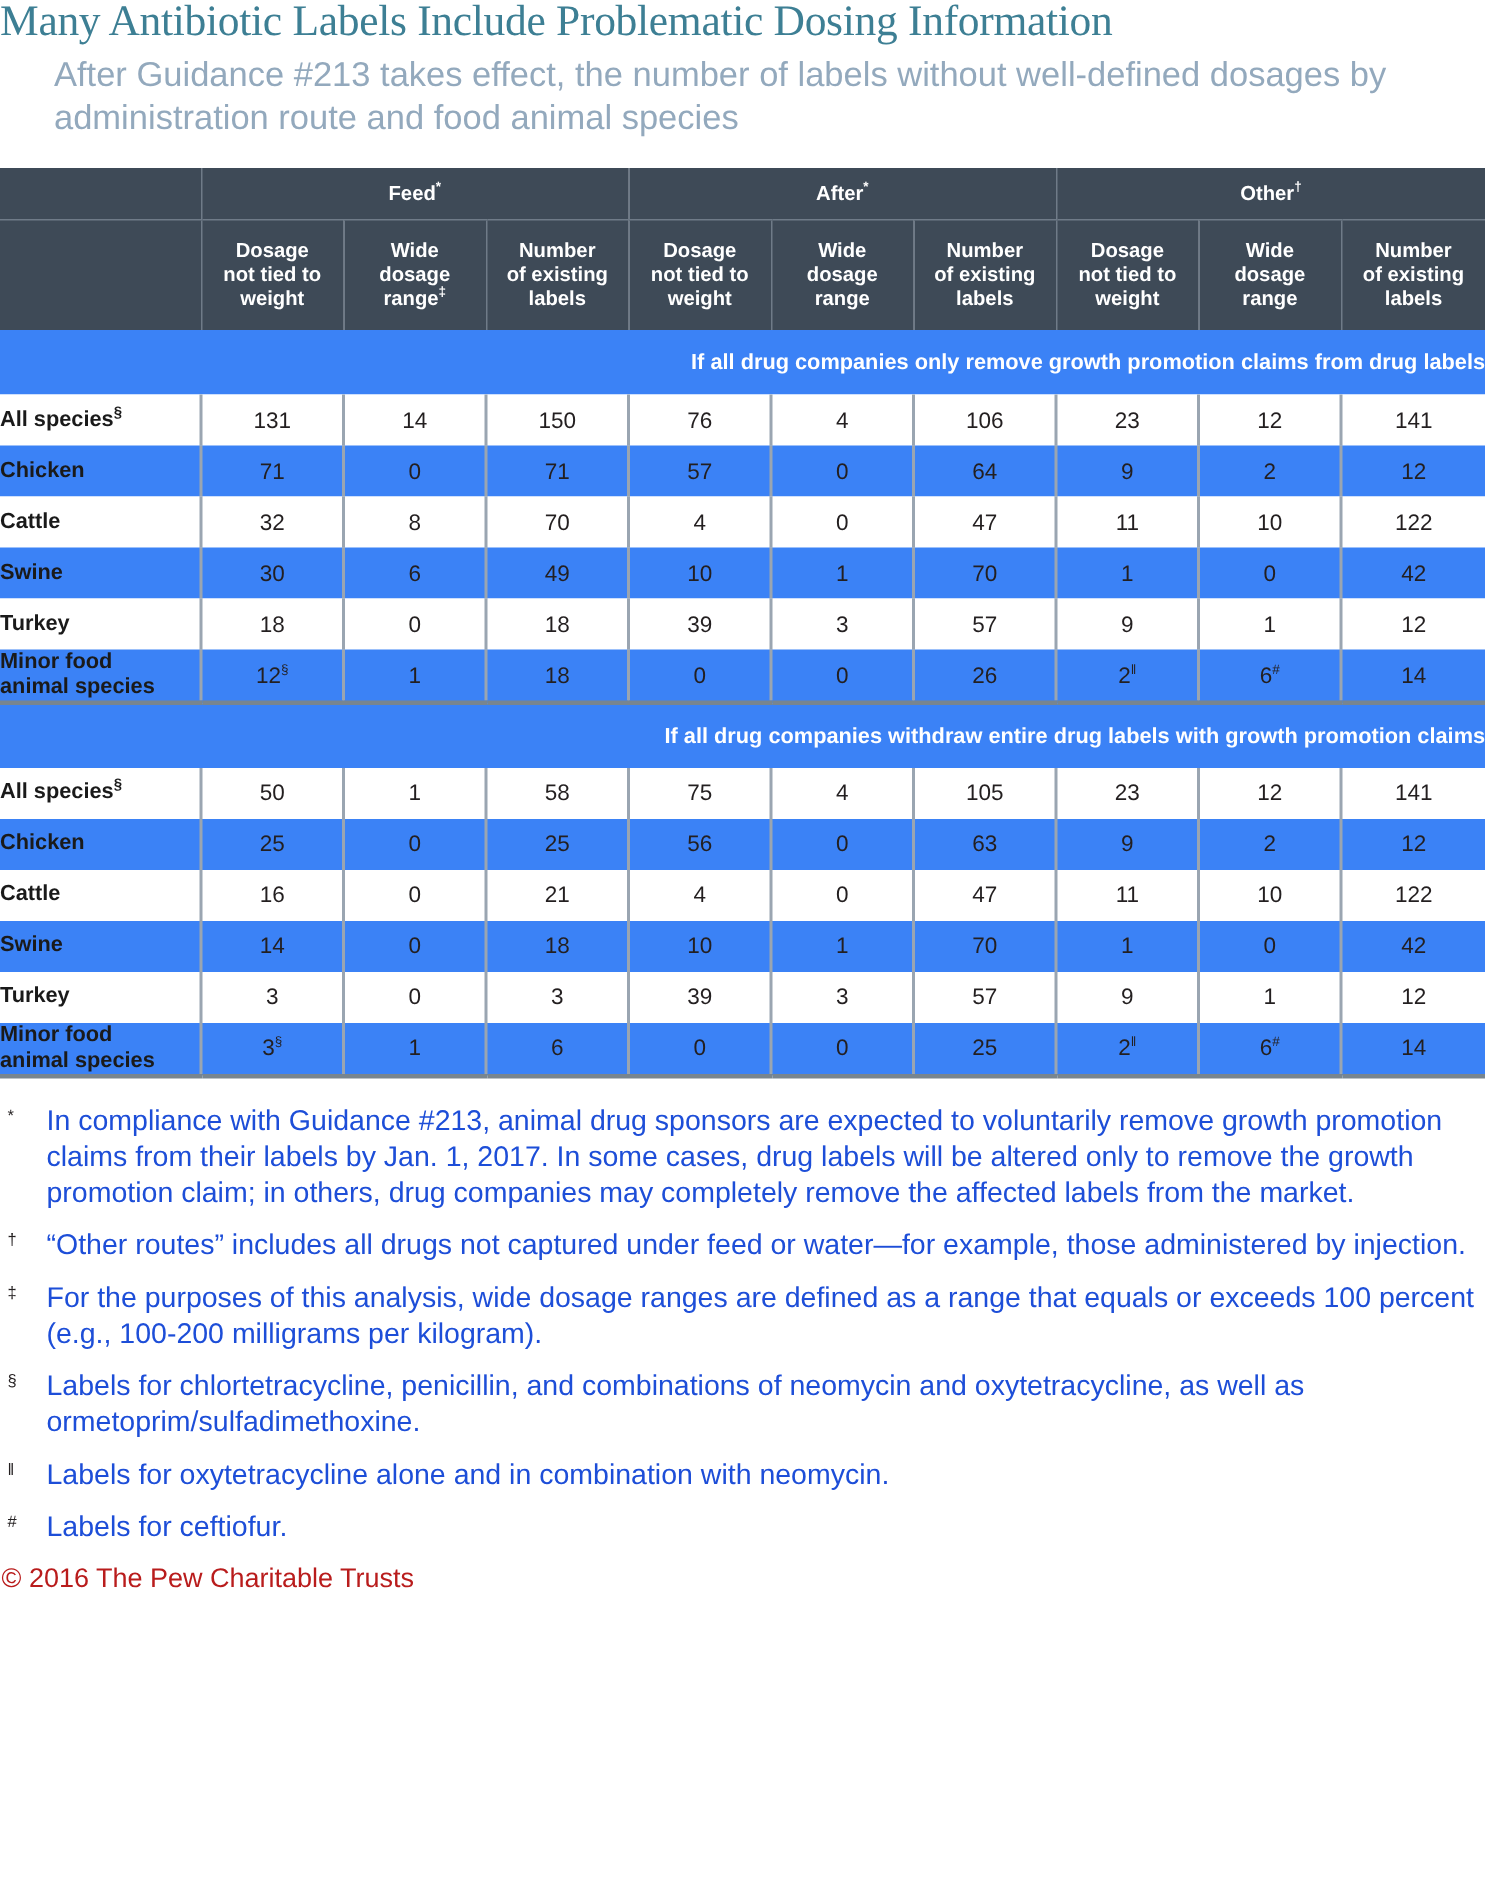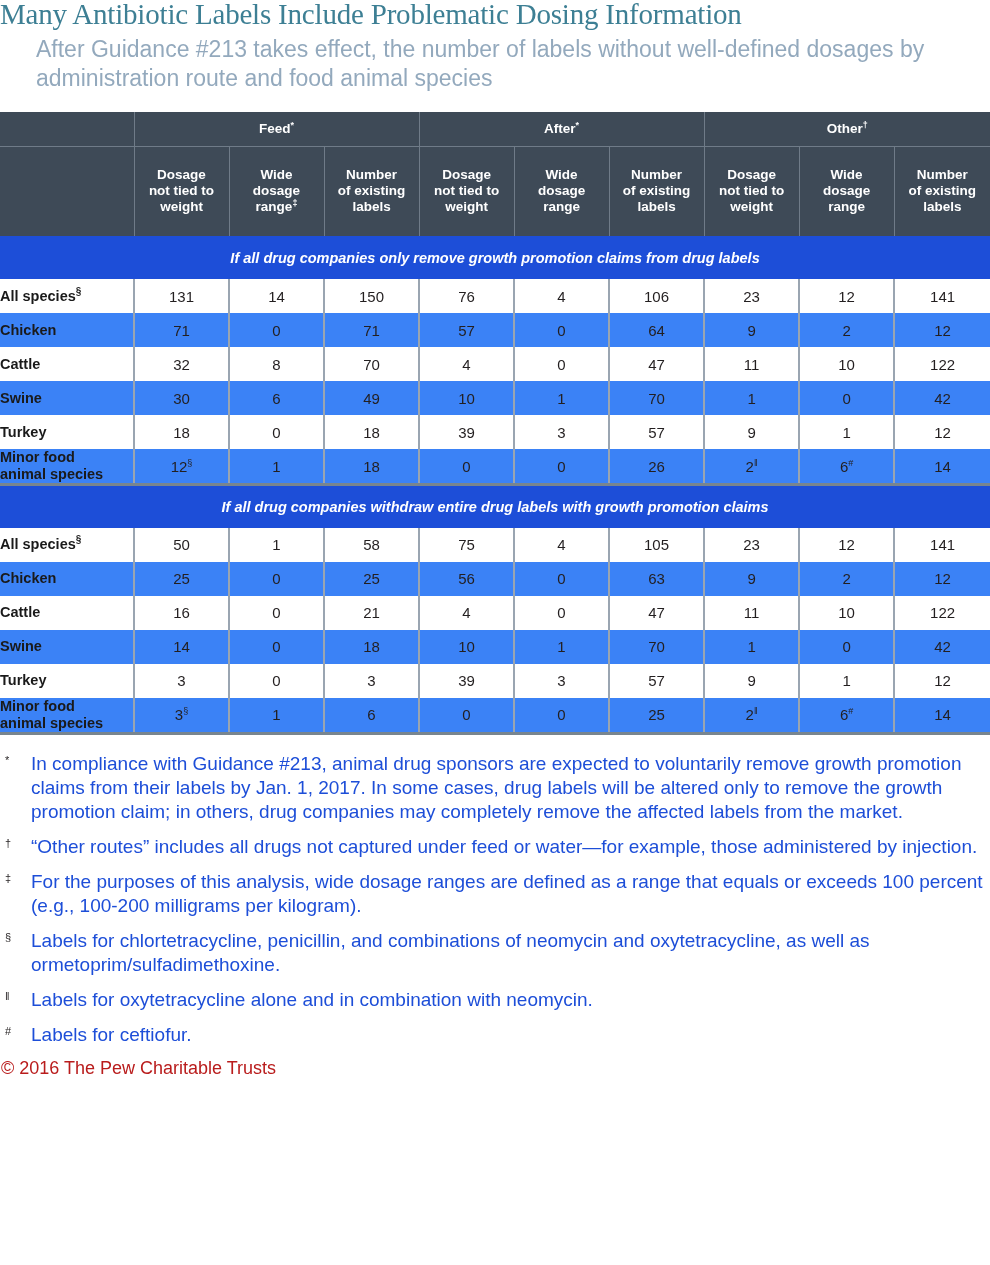--- a/index.html
+++ b/index.html
@@ -63,39 +63,38 @@
   .grp.blank { border-left: none; }
 
   
   .sub {
     background: #3e4a57;
     color: #ffffff;
     font-size: 13.5px;
     font-weight: bold;
     line-height: 16px;
     text-align: center;
-    height: 90px;
+    height: 74px;
     vertical-align: middle;
     border-left: 1px solid #6f7b88;
     border-top: 1px solid #6f7b88;
     padding: 0 3px;
   }
   .sub.blank { border-left: none; }
 
   
   .banner {
-    background: #1d4ed8;
+    background: #3b82f6;
     color: #ffffff;
     font-size: 14.5px;
     font-weight: bold;
     height: 43px;
     vertical-align: middle;
     padding-left: 17px;
-    text-align: center;
-    font-style: italic;
+    text-align: right;
   }
 
   
   tr.datarow { height: 34px; }
   tr.datarow.alt td { background: #3b82f6; }
   tr.datarow td { background: #ffffff; }
 
   td.rowlabel {
     font-size: 14.5px;
     font-weight: bold;

